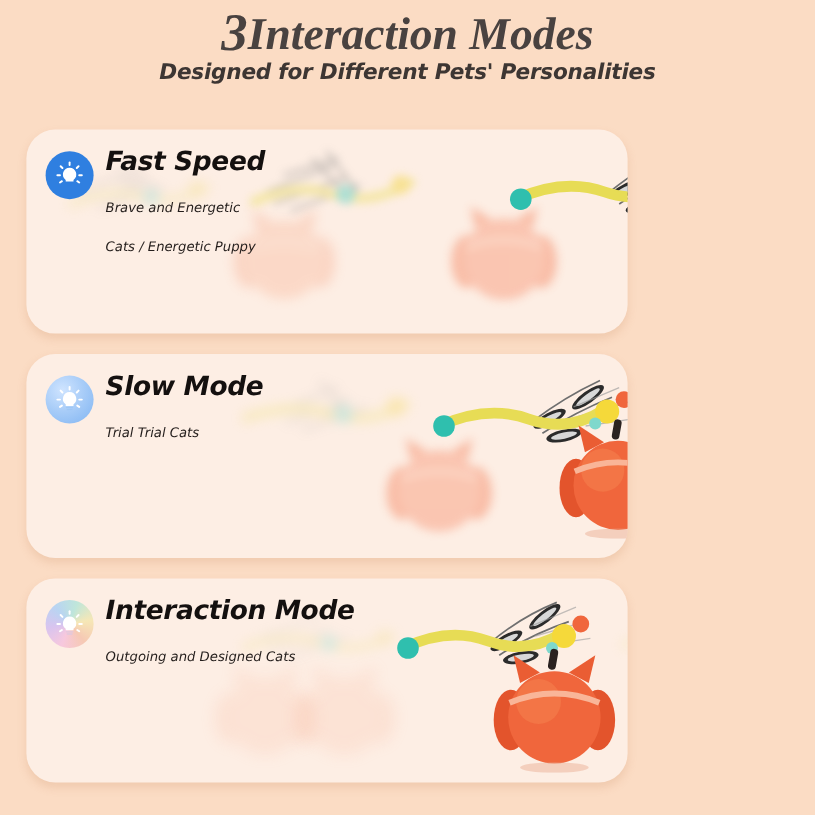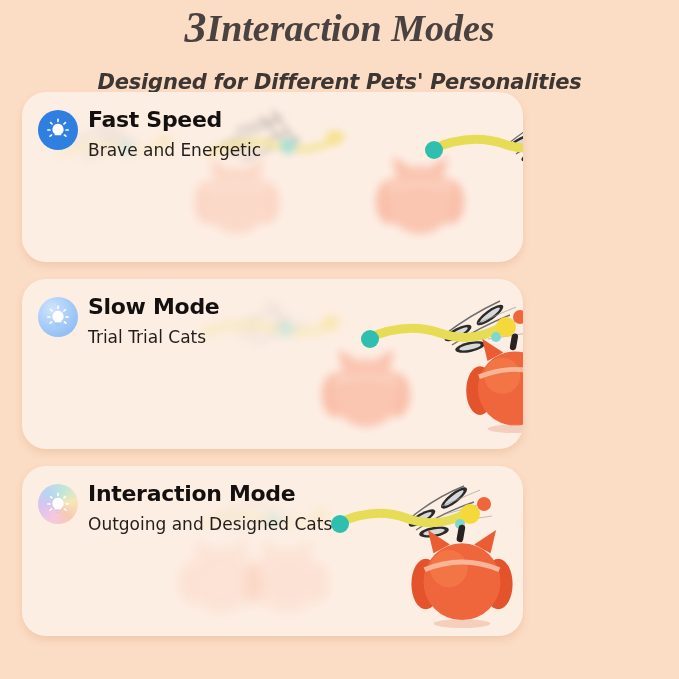--- a/index.html
+++ b/index.html
@@ -20,29 +20,29 @@
     color:#494240;
     letter-spacing:0px;
     line-height:1;
     margin:0;
     white-space:nowrap;
   }
   .title .num{font-size:44px;vertical-align:-1px;}
   .subtitle{
     font-family:"DejaVu Sans",sans-serif;
     font-weight:700;
-    font-size:21px;
+    font-size:18px;
     color:#3d3633;
-    margin-top:20px;
+    margin-top:0;
     letter-spacing:-0.2px;
     white-space:nowrap;
   }
 
   
-  .cards{position:absolute;left:0;top:92px;width:554px;}
+  .cards{position:absolute;left:0;top:108px;width:554px;font-style:italic;}
   .card{
     position:relative;
     margin:0 31px 17px 22px;
     height:170px;
     background:#fdeee4;
     border-radius:24px;
     box-shadow:0 4px 7px rgba(206,140,101,.22);
     overflow:hidden;
   }
   .card-inner{position:relative;width:100%;height:100%;}
@@ -65,24 +65,24 @@
     font-weight:700;
     font-size:22px;
     color:#14100f;
     letter-spacing:-0.3px;
     line-height:1.25;
     white-space:nowrap;
   }
   .mode-desc{
     font-family:"DejaVu Sans",sans-serif;
     font-weight:400;
-    font-size:17px;
+    font-size:11px;
     color:#231d1b;
     line-height:1.55;
-    margin-top:3px;
+    margin-top:15px;
     white-space:nowrap;
   }
 
   
   .art{position:absolute;left:0;top:0;right:0;bottom:0;pointer-events:none;}
   .toy{position:absolute;}
   .toy svg{display:block;}
   .ghost1{opacity:.30;filter:blur(5px);}
   .ghost2{opacity:.45;filter:blur(4px);}
   .ghost3{opacity:.20;filter:blur(6px);}
@@ -222,20 +222,21 @@
             <g stroke="#2f7fe0" stroke-width="1" stroke-linecap="round">
               <path d="M9.6 18.1 h4.8"></path>
                 <path d="M10.2 19.7 h3.6"></path>
             </g>
           </svg>
         </div>
 
         <div class="txt">
           <div class="mode-title">Fast Speed</div>
           <div class="mode-desc">Brave and Energetic</div>
+          <div class="mode-desc">Cats / Energetic Puppy</div>
         </div>
       </div>
     </div>
 
     <div class="card">
       <div class="card-inner">
 
         <div class="art">
           <div class="wand blurred2" style="left:180px;top:4px;">
             <svg width="160" height="80" viewBox="0 0 160 80">

